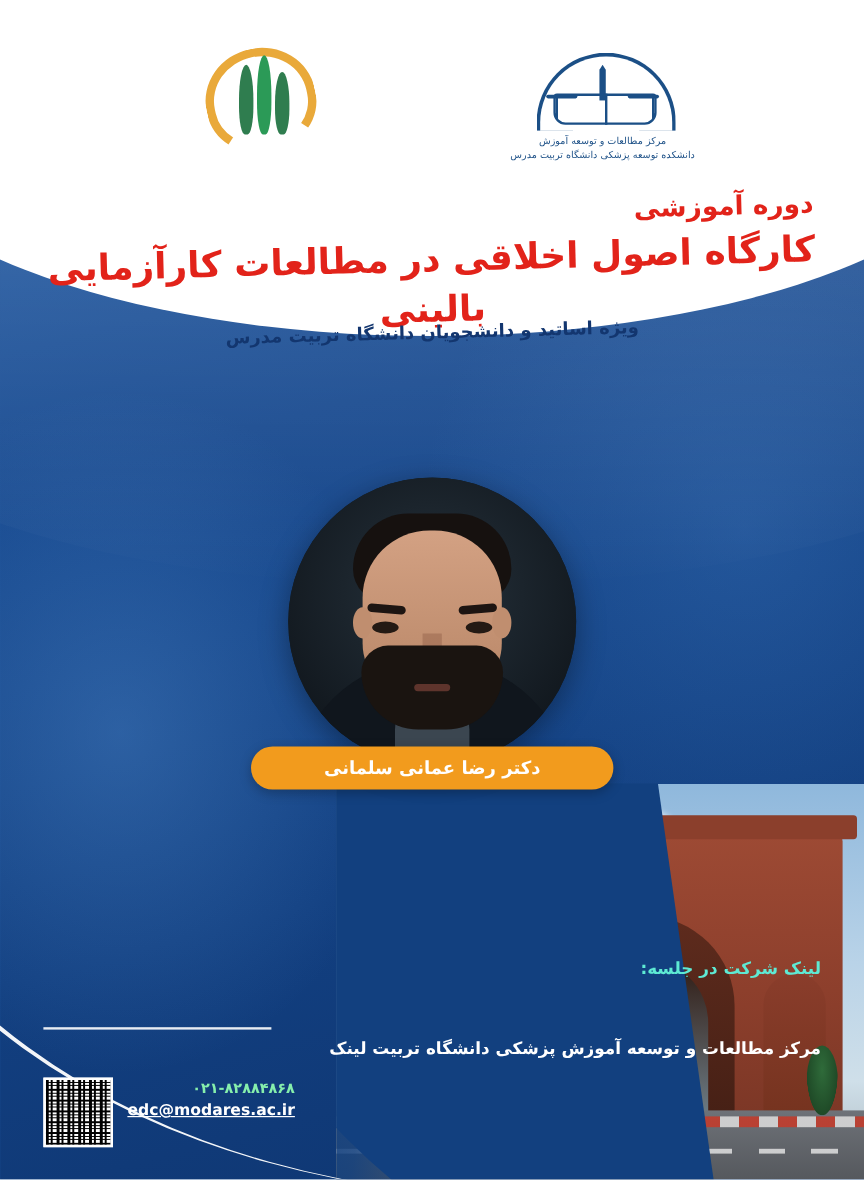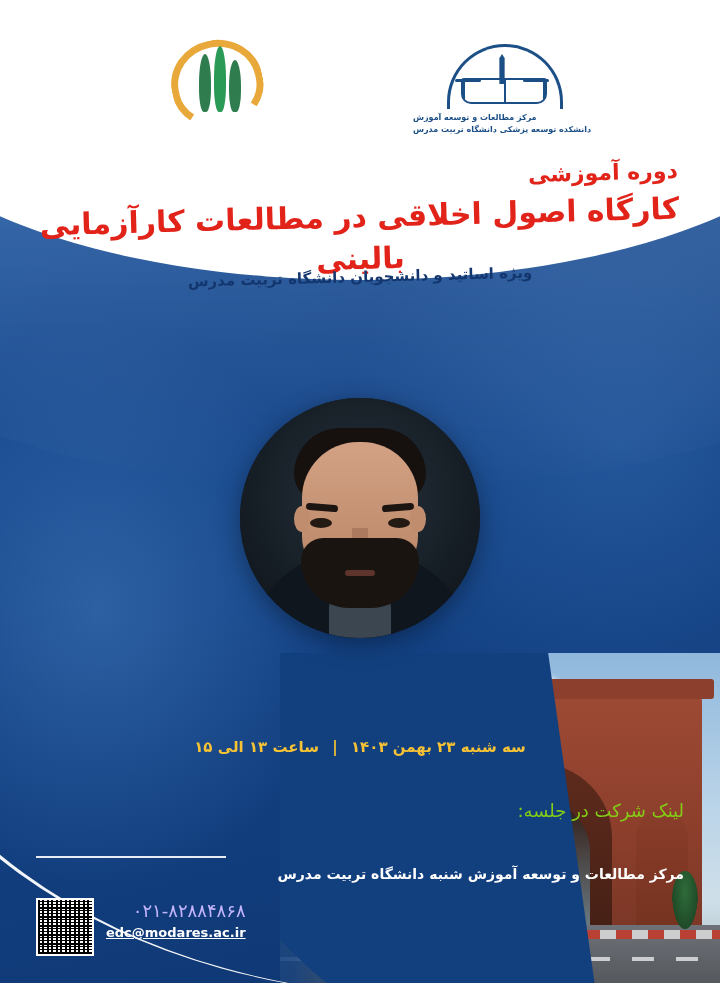--- a/index.html
+++ b/index.html
@@ -217,25 +217,25 @@
   }
   .logo-block {
     display: flex;
     flex-direction: column;
     align-items: center;
     width: 210px;
   }
   .logo-emblem { position: relative; }
   .logo-caption {
     margin-top: 6px;
-    text-align: left;
+    text-align: center;
     color: #1b4f86;
     font-size: 8px;
     line-height: 1.5;
-    font-weight: bold;
+    font-weight: normal;
   }
 
   
   .em1 {
     width: 110px; height: 66px;
     position: relative;
   }
   .em1 .arc {
     position: absolute;
     left: 0; top: 4px;
@@ -482,23 +482,23 @@
     position: absolute;
     top: 800px;
     right: 36px;
     left: 36px;
     display: flex;
     align-items: center;
     justify-content: space-between;
     direction: rtl;
   }
   .link-label {
-    color: #84cc16;
-    font-size: 18px;
-    font-weight: normal;
+    color: #5eead4;
+    font-size: 14px;
+    font-weight: bold;
   }
   .link-url {
     color: #f7c234;
     font-size: 15px;
     font-weight: bold;
     text-decoration: none;
     direction: ltr;
   }
 
   .footer-org {
@@ -537,23 +537,23 @@
     background-size: 9px 9px, 9px 9px;
     border: 2px solid #ffffff;
   }
   .contact-lines {
     display: flex;
     flex-direction: column;
     gap: 4px;
     padding-top: 2px;
   }
   .phone {
-    color: #c4b5fd;
-    font-size: 18px;
-    font-weight: normal;
+    color: #86efac;
+    font-size: 12px;
+    font-weight: bold;
     direction: rtl;
   }
   .email {
     color: #ffffff;
     font-size: 13px;
     font-weight: bold;
     text-decoration: underline;
   }
 </style>
 </head>
@@ -634,32 +634,28 @@
     <div class="p-ear-r"></div>
     <div class="p-brow-l"></div>
     <div class="p-brow-r"></div>
     <div class="p-eye-l"></div>
     <div class="p-eye-r"></div>
     <div class="p-nose"></div>
     <div class="p-beard"></div>
     <div class="p-mouth"></div>
   </div>
 
-
-  <div class="datetime">
-    <span>سه شنبه ۲۳ بهمن ۱۴۰۳</span>
-    <span class="sep">|</span>
-    <span>ساعت ۱۳ الی ۱۵</span>
-  </div>
+  <div class="name-pill">دکتر رضا عمانی سلمانی</div>
+
 
   <div class="link-row">
     <span class="link-label">لینک شرکت در جلسه:</span>
   </div>
 
-  <div class="footer-org">مرکز مطالعات و توسعه آموزش شنبه دانشگاه تربیت مدرس</div>
+  <div class="footer-org">مرکز مطالعات و توسعه آموزش پزشکی دانشگاه تربیت لینک</div>
   <div class="divider"></div>
 
   <div class="contact">
     <div class="qr"></div>
     <div class="contact-lines">
       <span class="phone">۰۲۱-۸۲۸۸۴۸۶۸</span>
       <a class="email" href="#">edc@modares.ac.ir</a>
     </div>
   </div>
 

